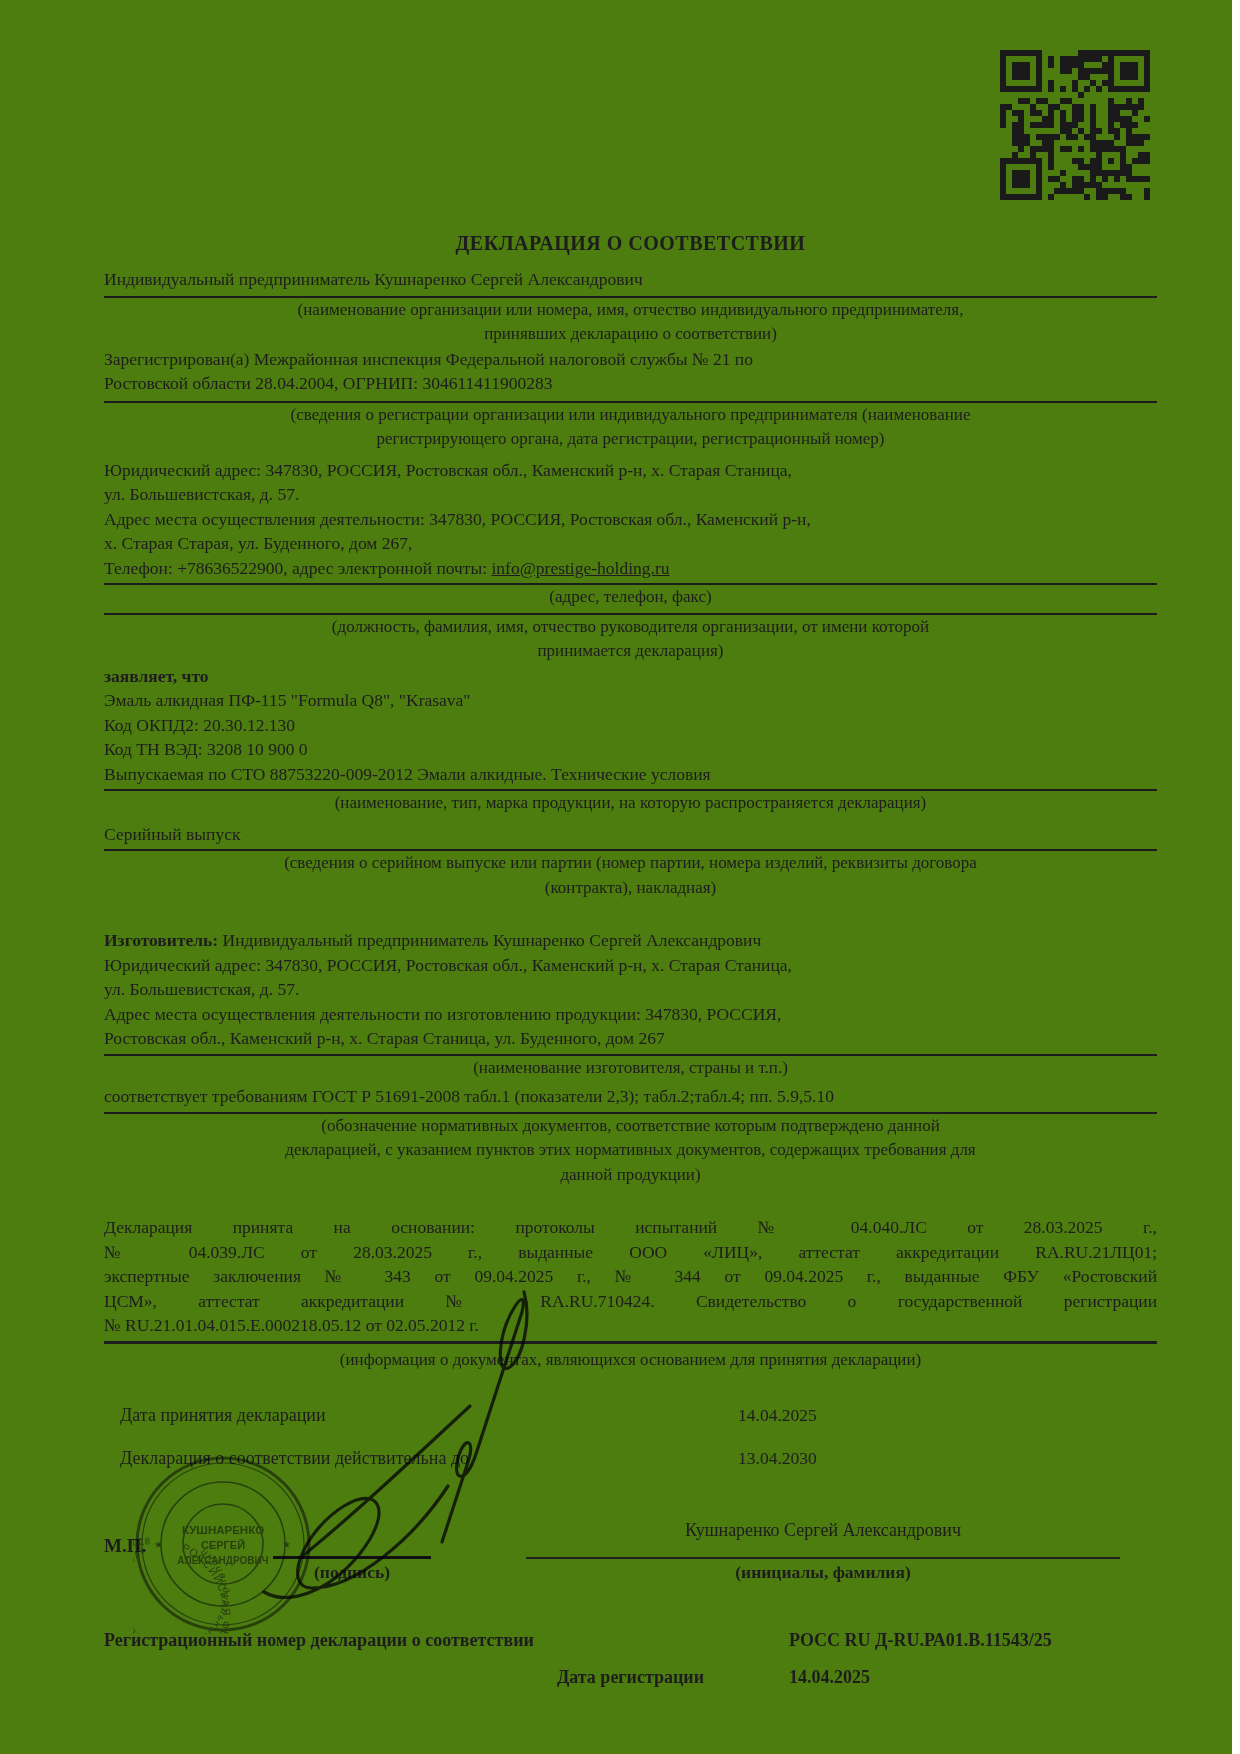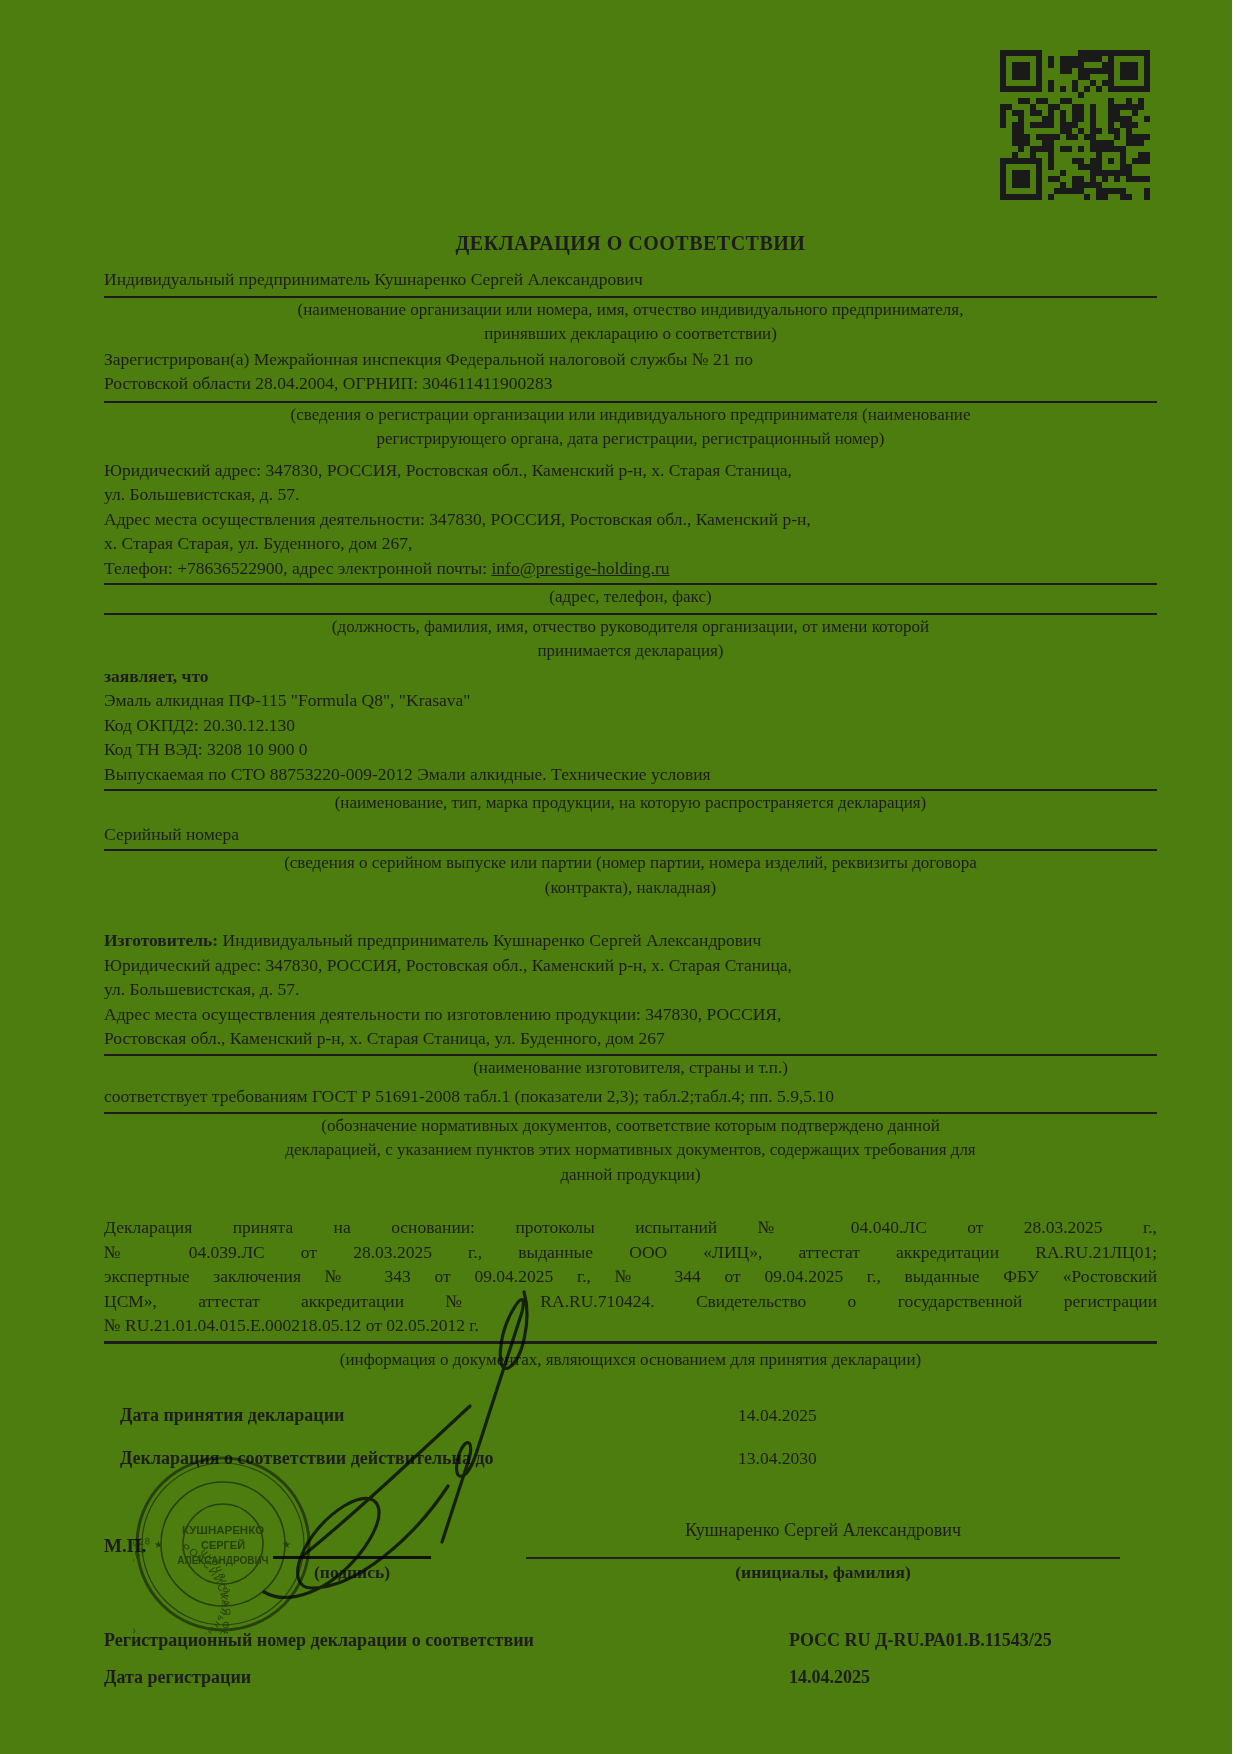--- a/index.html
+++ b/index.html
@@ -8,34 +8,34 @@
   .content{position:absolute;left:104px;top:232px;width:1053px;}
   .doc-title{font-size:20px;font-weight:bold;text-align:center;margin:0 0 12px 0;letter-spacing:.5px;}
   .line{font-size:17.5px;line-height:24.5px;}
   .caption{font-size:17px;line-height:24.5px;text-align:center;}
   .rule{height:0;border-bottom:2px solid #1c1c1c;}
   .rule.thick{border-bottom-width:3px;}
   .jline{font-size:17.5px;line-height:24.5px;text-align:justify;text-align-last:justify;}
   .jlast{font-size:17.5px;line-height:24.5px;text-align:left;}
   b.lbl{font-weight:bold;}
   .row{position:relative;font-size:18px;line-height:24.5px;}
-  .row .lbl{font-weight:bold;}
+  .row .lbl{font-weight:normal;}
   .row .val{position:absolute;left:634px;top:0;font-weight:normal;font-size:17.5px;}
   .email{text-decoration:underline;color:inherit;}
   
   .abs{position:absolute;}
   .signer-name{left:526px;top:1520px;width:594px;text-align:center;font-size:18px;}
   .mp{left:104px;top:1535px;font-size:19px;font-weight:bold;}
   .sigline-left{left:273px;top:1556px;width:158px;border-bottom:3px solid #111;}
   .sigline-right{left:526px;top:1557px;width:594px;border-bottom:2px solid #222;}
   .cap-sign{left:273px;top:1562px;width:158px;text-align:center;font-size:17.5px;font-weight:bold;}
   .cap-name{left:526px;top:1562px;width:594px;text-align:center;font-size:17.5px;font-weight:bold;}
   .regrow{left:104px;top:1630px;width:1053px;font-size:18px;font-weight:bold;position:absolute;}
   .regrow .val{position:absolute;left:685px;top:0;}
-  .daterow{left:104px;top:1667px;width:1053px;font-size:18px;font-weight:bold;position:absolute;}
+  .daterow{left:104px;top:1667px;width:1053px;font-size:18px;font-weight:bold;position:absolute;text-align:center;}
   .daterow .val{position:absolute;left:685px;top:0;}
   .qr{left:1000px;top:50px;width:150px;height:150px;}
   .stamp{left:133px;top:1454px;width:180px;height:180px;mix-blend-mode:multiply;opacity:.95;z-index:5;}
   .signature{left:180px;top:1250px;width:400px;height:380px;mix-blend-mode:multiply;z-index:6;}
   svg text{font-family:"Liberation Sans","DejaVu Sans",sans-serif;}
 </style>
 </head>
 <body>
 
 <div class="page">
@@ -392,21 +392,21 @@
 
     <div class="line" style="font-weight:bold">заявляет, что</div>
 
     <div class="line">Эмаль алкидная ПФ-115 "Formula Q8",  "Krasava"</div>
     <div class="line">Код ОКПД2: 20.30.12.130</div>
     <div class="line">Код ТН ВЭД: 3208 10 900 0</div>
     <div class="line">Выпускаемая по СТО 88753220-009-2012 Эмали алкидные. Технические условия</div>
     <div class="rule" style="margin-top:3px"></div>
     <div class="caption">(наименование, тип, марка продукции, на которую распространяется декларация)</div>
 
-    <div class="line" style="margin-top:6px">Серийный номера</div>
+    <div class="line" style="margin-top:6px">Серийный выпуск</div>
     <div class="rule" style="margin-top:3px"></div>
     <div class="caption">(сведения о серийном выпуске или партии (номер партии, номера изделий, реквизиты договора</div>
     <div class="caption">(контракта), накладная)</div>
 
     <div class="line" style="margin-top:28px"><b class="lbl">Изготовитель:</b> <span>Индивидуальный предприниматель Кушнаренко Сергей Александрович</span></div>
     <div class="line">Юридический адрес: 347830, РОССИЯ, Ростовская обл., Каменский р-н, х. Старая Станица,</div>
     <div class="line">ул. Большевистская, д. 57.</div>
     <div class="line">Адрес места осуществления деятельности по изготовлению продукции: 347830, РОССИЯ,</div>
     <div class="line">Ростовская обл., Каменский р-н, х. Старая Станица, ул. Буденного, дом 267</div>
     <div class="rule" style="margin-top:3px"></div>

